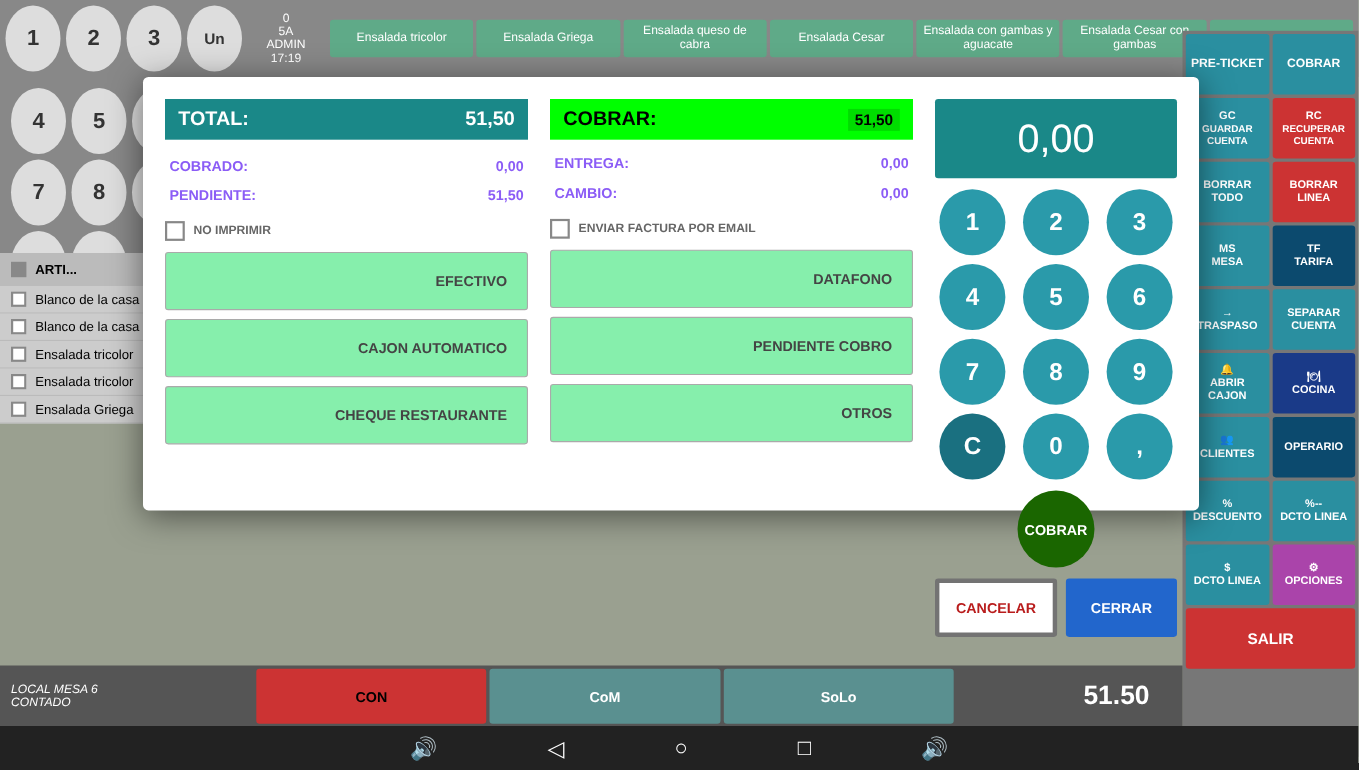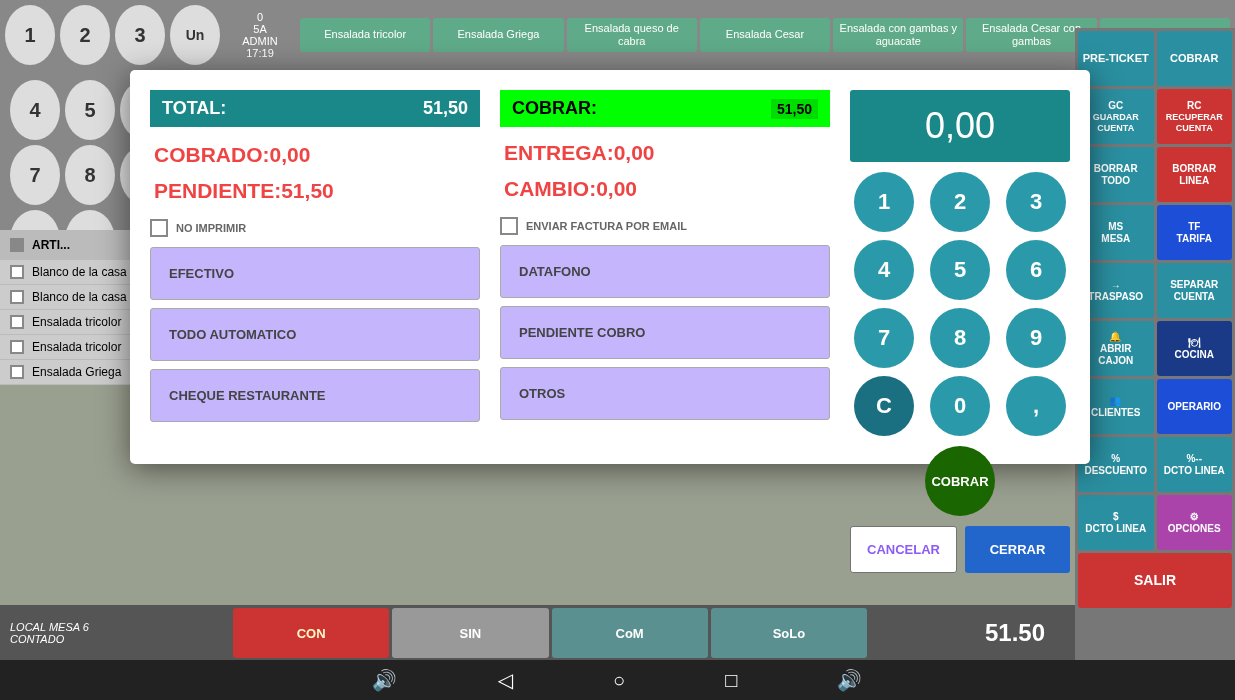--- a/index.html
+++ b/index.html
@@ -100,21 +100,21 @@
       color: white;
       text-align: center;
       display: flex;
       flex-direction: column;
       align-items: center;
       justify-content: center;
       line-height: 1.2;
     }
 
     .rpb-teal { background: #2a8fa0; }
-    .rpb-dark { background: #1d4ed8; }
+    .rpb-dark { background: #0c4a6e; }
     .rpb-red { background: #cc3333; }
     .rpb-purple { background: #aa44aa; }
     .rpb-blue-dark { background: #1a3a88; }
 
     .art-item {
       display: flex;
       align-items: center;
       padding: 5px 10px;
       font-size: 12px;
       border-bottom: 1px solid #bbb;
@@ -156,21 +156,21 @@
     .bot-btn {
       flex: 1;
       height: 50px;
       border: none;
       cursor: pointer;
       font-size: 13px;
       font-weight: bold;
       border-radius: 3px;
     }
 
-    .bot-btn-red { background: #cc3333; color: #fef9c3; }
+    .bot-btn-red { background: #cc3333; color: #000000; }
     .bot-btn-gray { background: #999; color: white; }
     .bot-btn-teal { background: #5a9090; color: white; }
 
     
     .android-nav {
       position: absolute;
       bottom: 0; left: 0; right: 0;
       height: 40px;
       background: #222;
       display: flex;
@@ -225,24 +225,25 @@
       background: #1a8888;
       color: white;
       padding: 8px 12px;
       font-size: 18px;
       font-weight: bold;
       margin-bottom: 10px;
     }
 
     .info-row {
       display: flex;
+      justify-content: space-between;
       padding: 6px 4px;
-      font-size: 21px;
-      font-weight: bold;
-      color: #ef4444;
+      font-size: 13px;
+      font-weight: bold;
+      color: #8b5cf6;
     }
 
     .cobrar-row {
       display: flex;
       justify-content: space-between;
       align-items: center;
       background: #00ff00;
       padding: 8px 12px;
       font-size: 18px;
       font-weight: bold;
@@ -278,27 +279,27 @@
     .payment-buttons {
       display: flex;
       flex-direction: column;
       gap: 8px;
       margin-top: 10px;
     }
 
     .pay-btn {
       padding: 18px;
       border: 1px solid #aaa;
-      background: #c4b5fd;
+      background: #86efac;
       cursor: pointer;
       font-size: 13px;
       font-weight: bold;
       color: #444;
       border-radius: 3px;
-      text-align: left;
+      text-align: right;
     }
 
     
     .modal-numpad-display {
       background: #1a8888;
       color: white;
       font-size: 36px;
       text-align: center;
       padding: 15px;
       border-radius: 3px;
@@ -345,26 +346,26 @@
 
     .action-btns {
       display: flex;
       gap: 8px;
       margin-top: 5px;
     }
 
     .action-btn {
       flex: 1;
       padding: 15px;
-      border: 1px solid #737373;
+      border: 4px solid #737373;
       background: white;
       cursor: pointer;
       font-size: 13px;
       font-weight: bold;
-      color: #8b5cf6;
+      color: #b91c1c;
       border-radius: 3px;
       text-align: center;
     }
 
     .action-btn-blue {
       background: #2266cc;
       color: white;
       border: none;
     }
 
@@ -484,21 +485,20 @@
 <div class="bottom-status">
   <div>
     <div class="status-text">LOCAL MESA 6</div>
     <div class="status-text">CONTADO</div>
   </div>
   <div class="status-amount">51.50</div>
 </div>
 
 <div style="position:absolute; bottom:40px; left:230px; width:640px; height:55px; display:flex; gap:3px; padding:3px;">
   <button class="bot-btn bot-btn-red">CON</button>
-  <button class="bot-btn bot-btn-gray">SIN</button>
   <button class="bot-btn bot-btn-teal">CoM</button>
   <button class="bot-btn bot-btn-teal">SoLo</button>
 </div>
 
 <div class="android-nav">
   <span class="nav-icon">🔊</span>
   <span class="nav-icon">◁</span>
   <span class="nav-icon">○</span>
   <span class="nav-icon">□</span>
   <span class="nav-icon">🔊</span>
@@ -521,21 +521,21 @@
         <span>PENDIENTE:</span>
         <span>51,50</span>
       </div>
       <div class="checkbox-row">
         <div class="chk-box"></div>
         <label class="chk-label">NO IMPRIMIR</label>
       </div>
 
       <div class="payment-buttons">
         <button class="pay-btn">EFECTIVO</button>
-        <button class="pay-btn">TODO AUTOMATICO</button>
+        <button class="pay-btn">CAJON AUTOMATICO</button>
         <button class="pay-btn">CHEQUE RESTAURANTE</button>
       </div>
     </div>
 
     <div class="modal-right">
       <div class="cobrar-row">
         <span>COBRAR:</span>
         <span class="cobrar-amount">51,50</span>
       </div>
       <div class="info-row">

